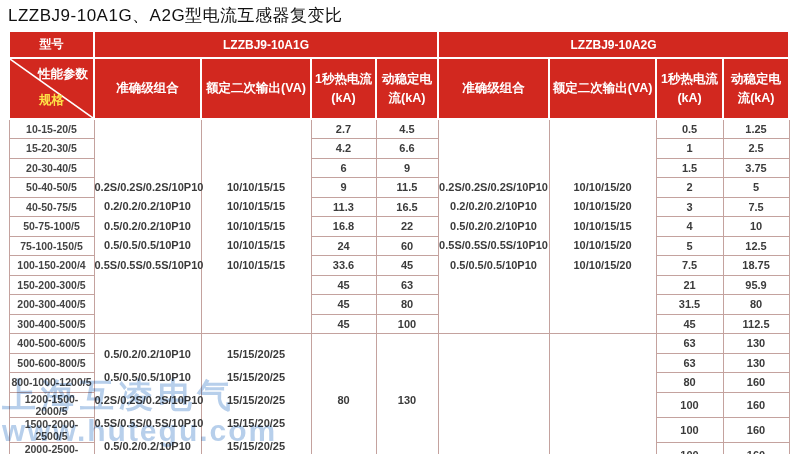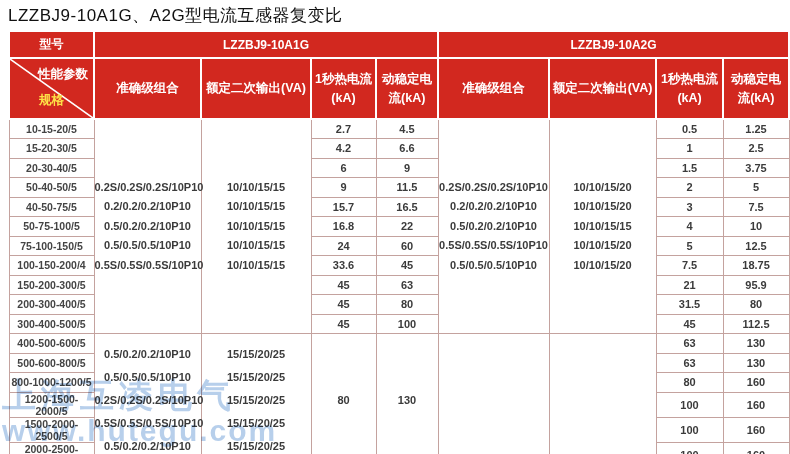--- a/index.html
+++ b/index.html
@@ -162,21 +162,21 @@
     </tr>
     <tr class="drow">
       <td class="spec-col">50-40-50/5</td>
       <td>9</td>
       <td>11.5</td>
       <td>2</td>
       <td>5</td>
     </tr>
     <tr class="drow">
       <td class="spec-col">40-50-75/5</td>
-      <td>15.7</td>
+      <td>11.3</td>
       <td>16.5</td>
       <td>3</td>
       <td>7.5</td>
     </tr>
     <tr class="drow">
       <td class="spec-col">50-75-100/5</td>
       <td>16.8</td>
       <td>22</td>
       <td>4</td>
       <td>10</td>

